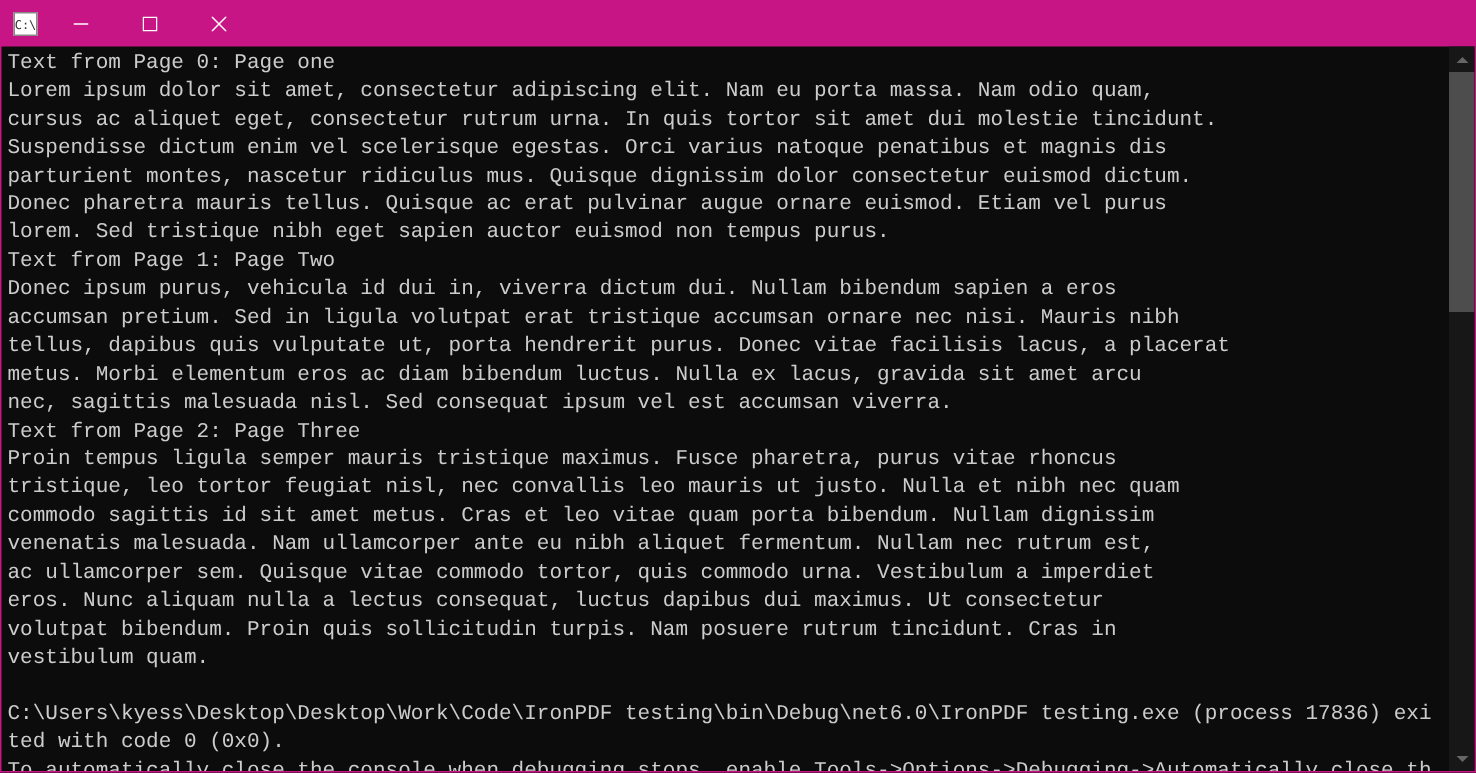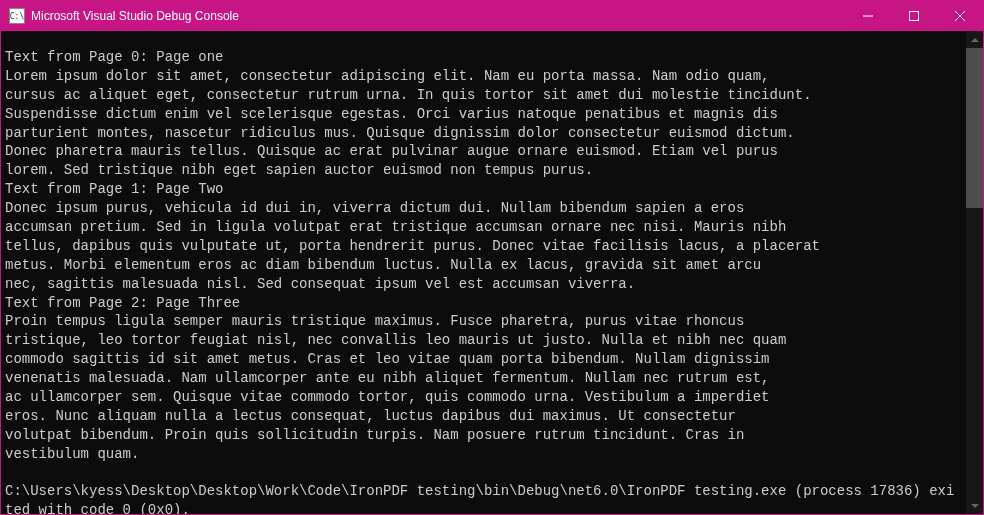--- a/index.html
+++ b/index.html
@@ -74,21 +74,20 @@
     }
     .console-content {
       flex: 1;
       padding: 2px 4px;
       font-size: 14px;
       line-height: 1.35;
       white-space: pre-wrap;
       word-break: break-all;
       font-family: Consolas, 'Courier New', monospace;
       overflow: hidden;
-      margin-top: 15px;
     }
     .console-line {
       font-family: Consolas, 'Courier New', monospace;
     }
     .scrollbar {
       width: 17px;
       background: #171717;
       position: relative;
     }
     .scrollbar-up, .scrollbar-down {
@@ -125,21 +124,20 @@
       height: 160px;
       background: #4d4d4d;
     }
   </style>
 </head>
 <body>
 
 <div class="window">
   <div class="titlebar">
     <div class="titlebar-icon">C:\</div>
-    <div class="titlebar-title">Microsoft Visual Studio Debug Console</div>
     <div class="titlebar-controls">
       <div class="titlebar-btn">
         <svg width="10" height="10" viewBox="0 0 10 10">
             <line x1="0" y1="5" x2="10" y2="5" stroke-width="1"></line>
           </svg>
       </div>
       <div class="titlebar-btn">
         <svg width="10" height="10" viewBox="0 0 10 10">
             <rect x="0.5" y="0.5" width="9" height="9" stroke-width="1"></rect>
           </svg>

